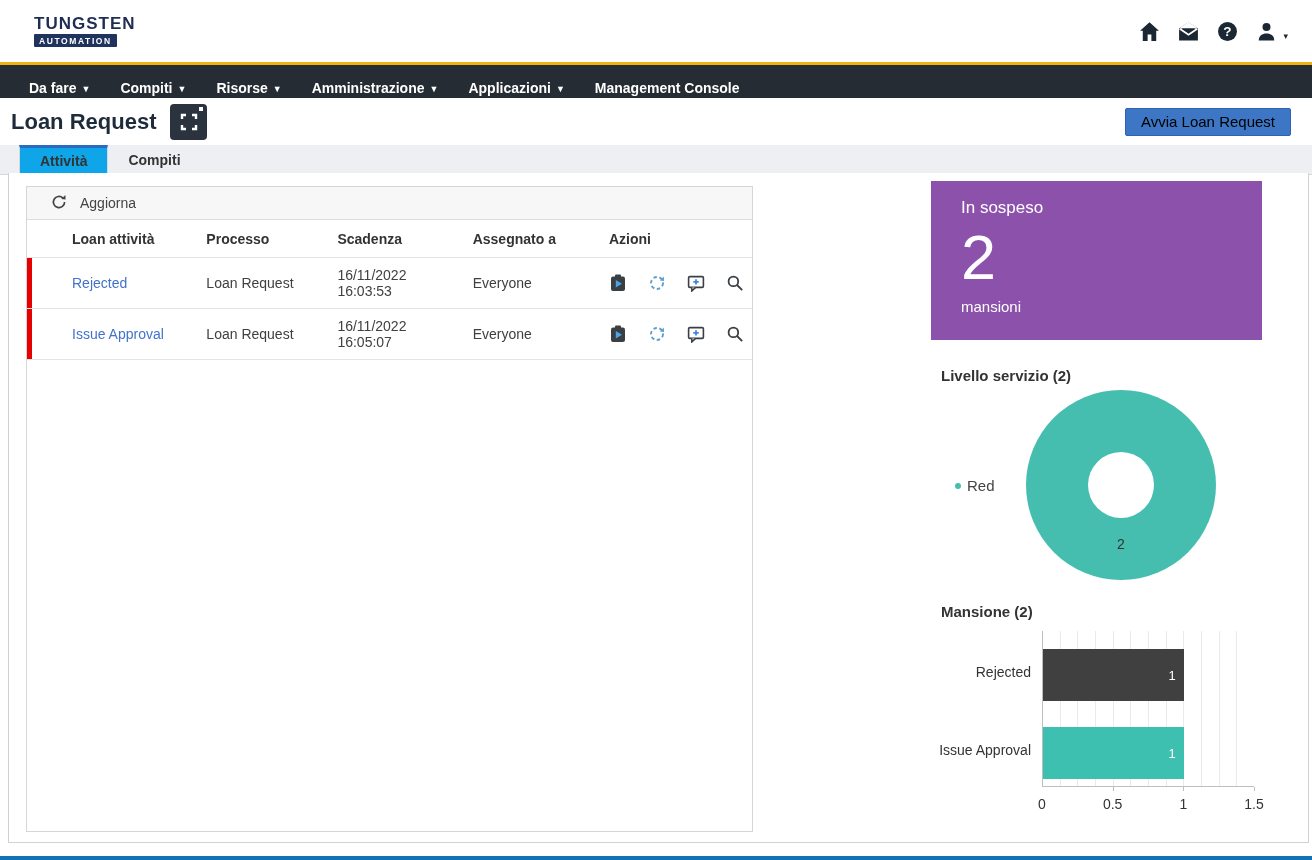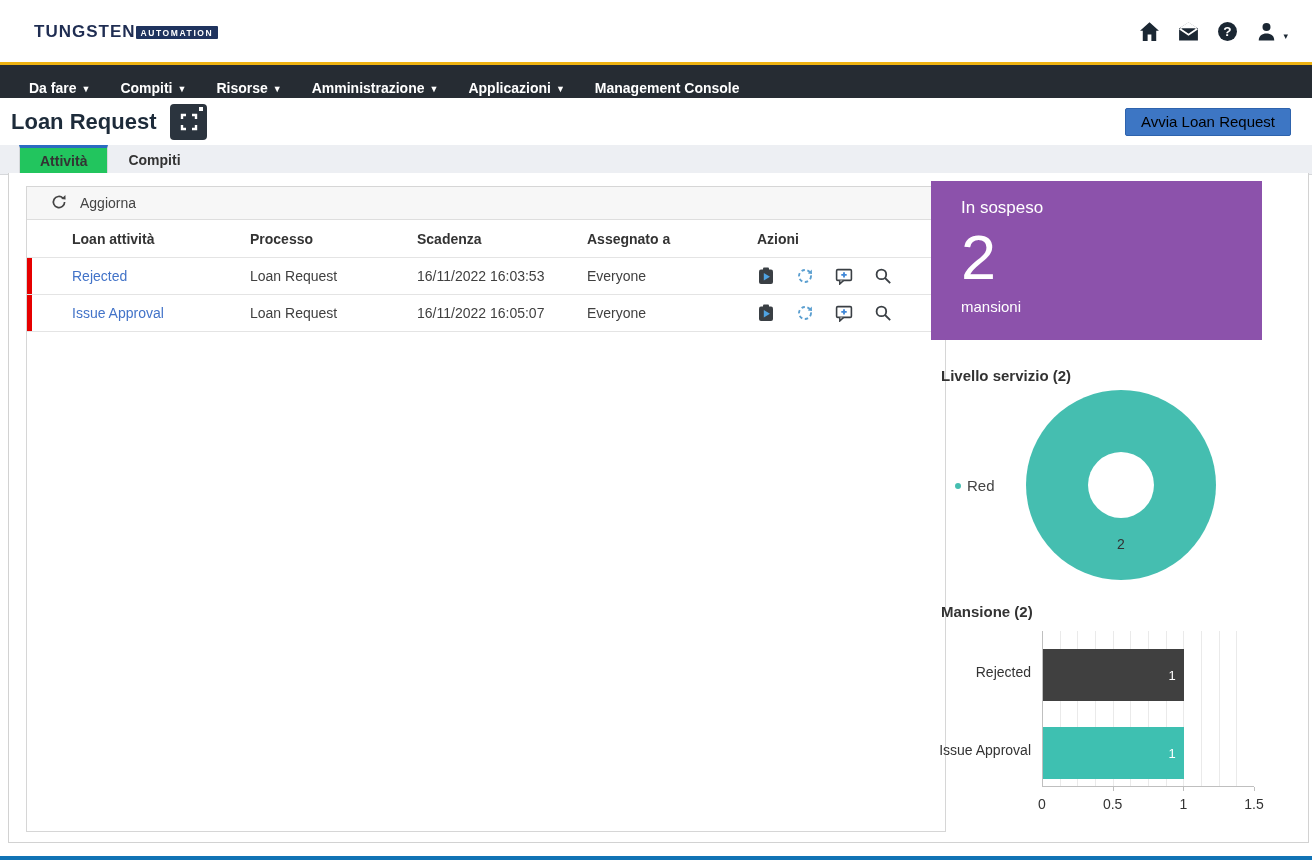--- a/index.html
+++ b/index.html
@@ -5,21 +5,21 @@
   * { box-sizing: border-box; margin: 0; padding: 0; }
   html,body { width:1312px; height:860px; }
   body {
     font-family: "Liberation Sans", sans-serif;
     background:#fff; color:#3f3f3f; overflow:hidden; position:relative;
   }
   .app { position:relative; width:1312px; height:860px; background:#fff; }
 
   
   .topbar { height:62px; display:flex; align-items:center; padding:0 24px 0 34px; background:#fff; }
-  .logo { display:flex; flex-direction:row; align-items:center; cursor:pointer; }
+  .logo { display:flex; flex-direction:column; align-items:flex-start; cursor:pointer; }
   .logo-top { font-size:17px; font-weight:800; letter-spacing:1px; color:#1f2d52; line-height:1; }
   .logo-bottom { background:#1f335e; color:#fff; font-size:8.5px; font-weight:700; letter-spacing:1.6px; padding:2px 5px 1px; margin-top:2px; border-radius:1px; }
   .app-title { margin-left:36px; font-size:20px; color:#3c3c3c; }
   .topbar-icons { margin-left:auto; display:flex; align-items:center; gap:13px; }
   .tb-icon { width:26px; height:26px; display:flex; align-items:center; justify-content:center; cursor:pointer; }
   .tb-caret { font-size:9px; color:#1b2733; margin-left:-9px; margin-top:10px; }
 
   
   .navbar { height:36px; background:#262c33; border-top:3px solid #eeb211; display:flex; align-items:center; padding-left:14px; }
   .nav-item { color:#fff; font-size:14px; font-weight:600; padding:12px 15px; height:43px; line-height:33px; cursor:pointer; white-space:nowrap; }
@@ -27,26 +27,26 @@
 
   
   .page-head { height:47px; display:flex; align-items:center; padding:0 21px 0 11px; }
   .page-title { font-size:22px; font-weight:700; color:#1d2b3a; }
   .focus-btn { margin-left:14px; width:37px; height:36px; background:#2b343e; border-radius:4px; display:flex; align-items:center; justify-content:center; cursor:pointer; position:relative; }
   .start-btn { margin-left:auto; height:28px; padding:0 15px; background:#3d76c4; border:1px solid #2e63ad; border-radius:2px; color:#000000; font-size:15px; font-family:inherit; cursor:pointer; }
 
   
   .tabstrip { height:30px; background:#edeff3; border-bottom:1px solid #d6d8db; display:flex; padding-left:19px; }
   .tab { font-size:14px; font-weight:700; color:#333; padding:0 20px; line-height:30px; cursor:pointer; }
-  .tab.active { background:#22c55e; border-top:3px solid #2b6bc1; border-left:1px solid #d6d8db; border-right:1px solid #d6d8db; line-height:26px; height:31px; margin-bottom:-1px; }
+  .tab.active { background:#0ea5e9; border-top:3px solid #2b6bc1; border-left:1px solid #d6d8db; border-right:1px solid #d6d8db; line-height:26px; height:31px; margin-bottom:-1px; }
 
   
   .content { position:absolute; left:8px; right:3px; top:173px; bottom:17px; background:#fff; border:1px solid #d2d2d2; border-top:none; }
 
-  .table-panel { position:absolute; left:17px; top:13px; width:920px; height:646px; border:1px solid #d6d6d6; background:#fff; }
+  .table-panel { position:absolute; left:17px; top:13px; width:727px; height:646px; border:1px solid #d6d6d6; background:#fff; }
   .toolbar { height:33px; background:#f7f7f7; border-bottom:1px solid #dedede; display:flex; align-items:center; padding-left:24px; gap:11px; cursor:pointer; }
   .toolbar-label { font-size:14px; color:#444; }
 
   table.acts { width:100%; border-collapse:separate; border-spacing:0; font-size:14px; }
   table.acts th { text-align:left; font-weight:700; color:#333; padding:11px 8px 10px; border-bottom:1px solid #e4e4e4; }
   table.acts td { padding:9px 8px; border-bottom:1px solid #e4e4e4; color:#404040; }
   table.acts th:first-child, table.acts td:first-child { padding-left:45px; width:215px; }
   table.acts th:nth-child(2), table.acts td:nth-child(2) { width:167px; }
   table.acts th:nth-child(3), table.acts td:nth-child(3) { width:170px; }
   table.acts th:nth-child(4), table.acts td:nth-child(4) { width:170px; }

